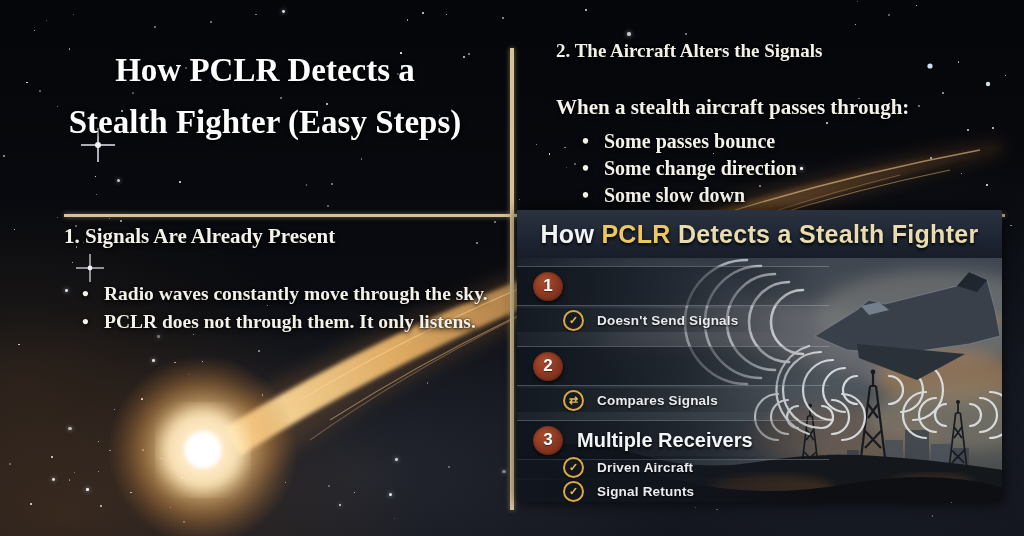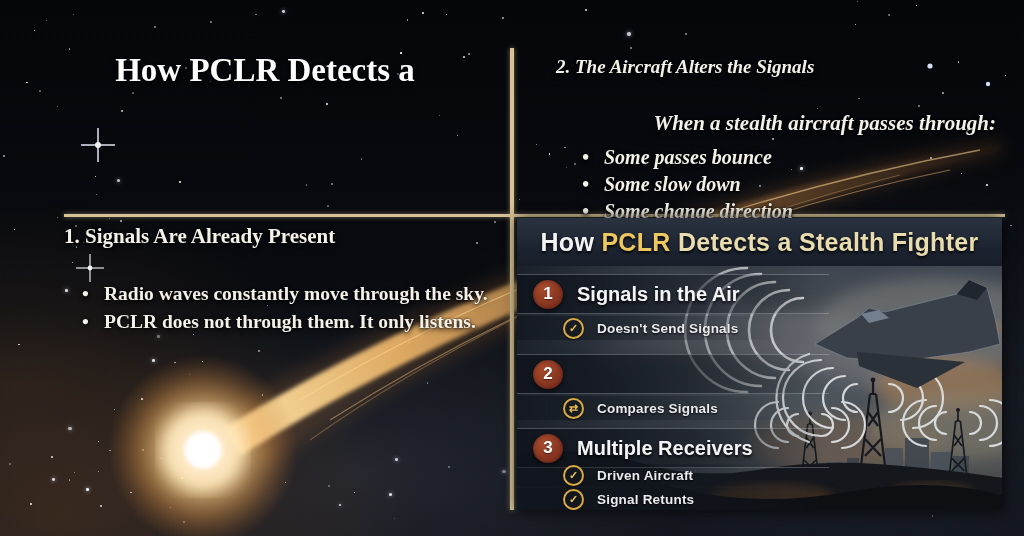--- a/index.html
+++ b/index.html
@@ -16,33 +16,33 @@
   .layer{position:absolute;inset:0;}
   #stars{z-index:1;}
   .star{position:absolute;border-radius:50%;background:#fff;}
   #cometsvg{z-index:2;pointer-events:none;}
   .divider{position:absolute;background:#d6c294;z-index:3;box-shadow:0 0 5px rgba(214,194,148,.55);}
   .divider-v{left:510px;top:48px;width:4px;height:462px;}
   .divider-h{left:64px;top:214px;width:941px;height:3px;}
 
   .txt{position:absolute;z-index:4;color:#f4f1e9;text-shadow:0 2px 5px rgba(0,0,0,.95),0 0 2px rgba(0,0,0,.8);}
   .main-title{left:30px;top:44px;width:470px;text-align:center;font-weight:bold;font-size:33px;line-height:52px;color:#fdfdfd;}
-  .sec2{left:556px;top:56px;width:440px;font-style:italic;}
+  .sec2{left:556px;top:40px;width:440px;}
   .sec2 .heading{font-weight:bold;font-size:19px;}
-  .sec2 .intro{font-weight:bold;font-size:21px;margin-top:33px;text-align:right;}
+  .sec2 .intro{font-weight:bold;font-size:21px;margin-top:33px;}
   .sec2 ul{list-style:none;margin:8px 0 0 0;padding:0 0 0 26px;}
   .sec2 li{font-weight:bold;font-size:20px;line-height:27px;}
   .sec1{left:64px;top:224px;width:450px;}
   .sec1 .heading{font-weight:bold;font-size:21px;}
   .sec1 ul{list-style:none;margin:31px 0 0 0;padding:0 0 0 18px;}
   .sec1 li{font-weight:bold;font-size:19.5px;line-height:28px;}
   .bullet{display:inline-block;width:22px;}
 
   .panel{
-    position:absolute;left:517px;top:218px;width:485px;height:292px;z-index:5;
+    position:absolute;left:517px;top:210px;width:485px;height:292px;z-index:5;
     border-radius:2px;overflow:hidden;box-shadow:0 0 14px rgba(0,0,0,.8);
     font-family:"Liberation Sans", sans-serif;
   }
   .panel-header{
     position:absolute;left:0;top:0;width:100%;height:48px;
     background:linear-gradient(180deg,#2a3240 0%,#1c2330 70%,#171d29 100%);
     border-bottom:2px solid #0a0e15;
     display:flex;align-items:center;justify-content:center;
     font-weight:bold;font-size:25px;letter-spacing:.3px;
     text-shadow:0 2px 3px rgba(0,0,0,.9);white-space:pre;
@@ -309,29 +309,30 @@
       <circle cx="988" cy="84" r="2.2" fill="#dfe9ff" stroke="none"></circle>
       <circle cx="955" cy="330" r="2.4" fill="#cfe0ff" stroke="none"></circle>
     </g>
   </svg>
 
   <div class="divider divider-v"></div>
   <div class="divider divider-h"></div>
 
   <div class="txt main-title">
     <div>How PCLR Detects a</div>
+    <div>Stealth Fighter (Easy Steps)</div>
   </div>
 
   <div class="txt sec2">
     <div class="heading">2. The Aircraft Alters the Signals</div>
     <div class="intro">When a stealth aircraft passes through:</div>
     <ul>
       <li><span class="bullet">•</span><span>Some passes bounce</span></li>
+      <li><span class="bullet">•</span><span>Some change direction</span></li>
       <li><span class="bullet">•</span><span>Some slow down</span></li>
-      <li><span class="bullet">•</span><span>Some change direction</span></li>
     </ul>
   </div>
 
   <div class="txt sec1">
     <div class="heading">1. Signals Are Already Present</div>
     <ul>
       <li><span class="bullet">•</span><span>Radio waves constantly move through the sky.</span></li>
       <li><span class="bullet">•</span><span>PCLR does not through them. It only listens.</span></li>
     </ul>
   </div>
@@ -447,21 +448,20 @@
         <path d="M0,190 Q60,178 120,196 T240,204 T360,198 T487,212 L487,244 L0,244 Z" fill="#14171c"></path>
         <ellipse cx="255" cy="230" rx="62" ry="13" fill="#7a4e28" opacity="0.35" filter="url(#blur4)"></ellipse>
         <ellipse cx="415" cy="226" rx="42" ry="10" fill="#8a5a30" opacity="0.3" filter="url(#blur4)"></ellipse>
         <path d="M0,214 Q80,202 160,222 T330,226 T487,230 L487,244 L0,244 Z" fill="#0d0f13"></path>
 
         <rect x="0" y="0" width="300" height="244" fill="url(#fadeL)"></rect>
       </svg>
 
       <div class="step-row" style="top:8px">
         <span class="step-num">1</span>
-        <span class="step-title">Signals in the Air</span>
       </div>
       <div class="sub-row" style="top:50px">
         <span class="sub-icon">✓</span>
         <span class="sub-label">Doesn't Send Signals</span>
       </div>
 
       <div class="step-row" style="top:88px">
         <span class="step-num">2</span>
       </div>
       <div class="sub-row" style="top:130px">

